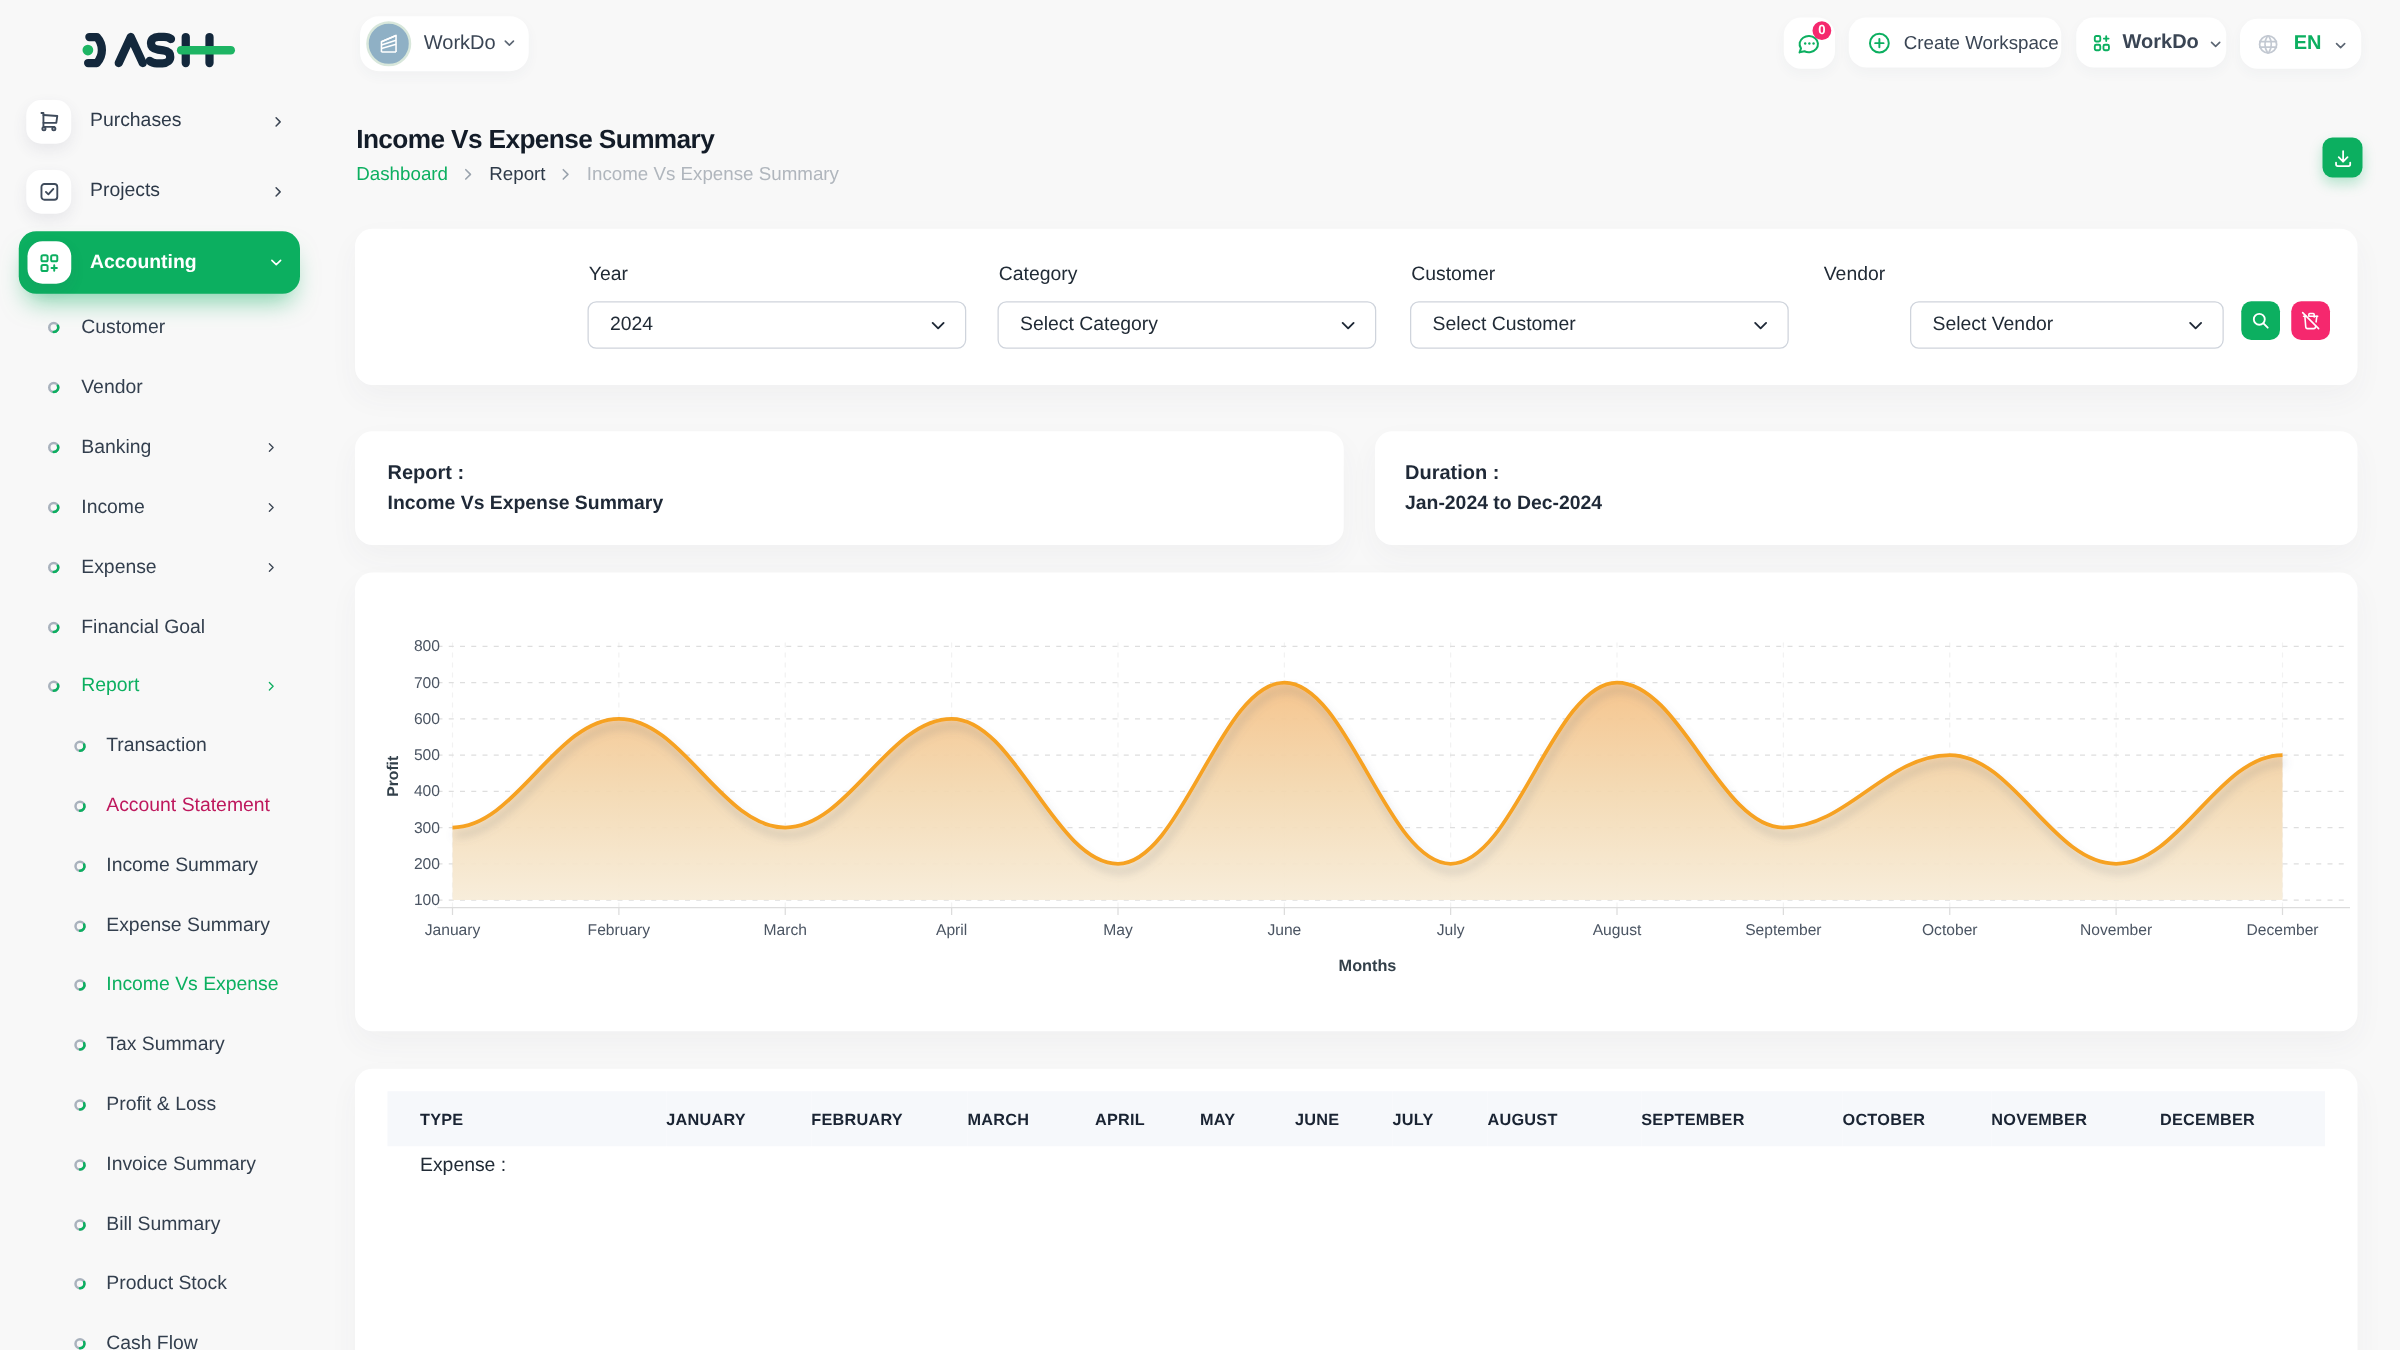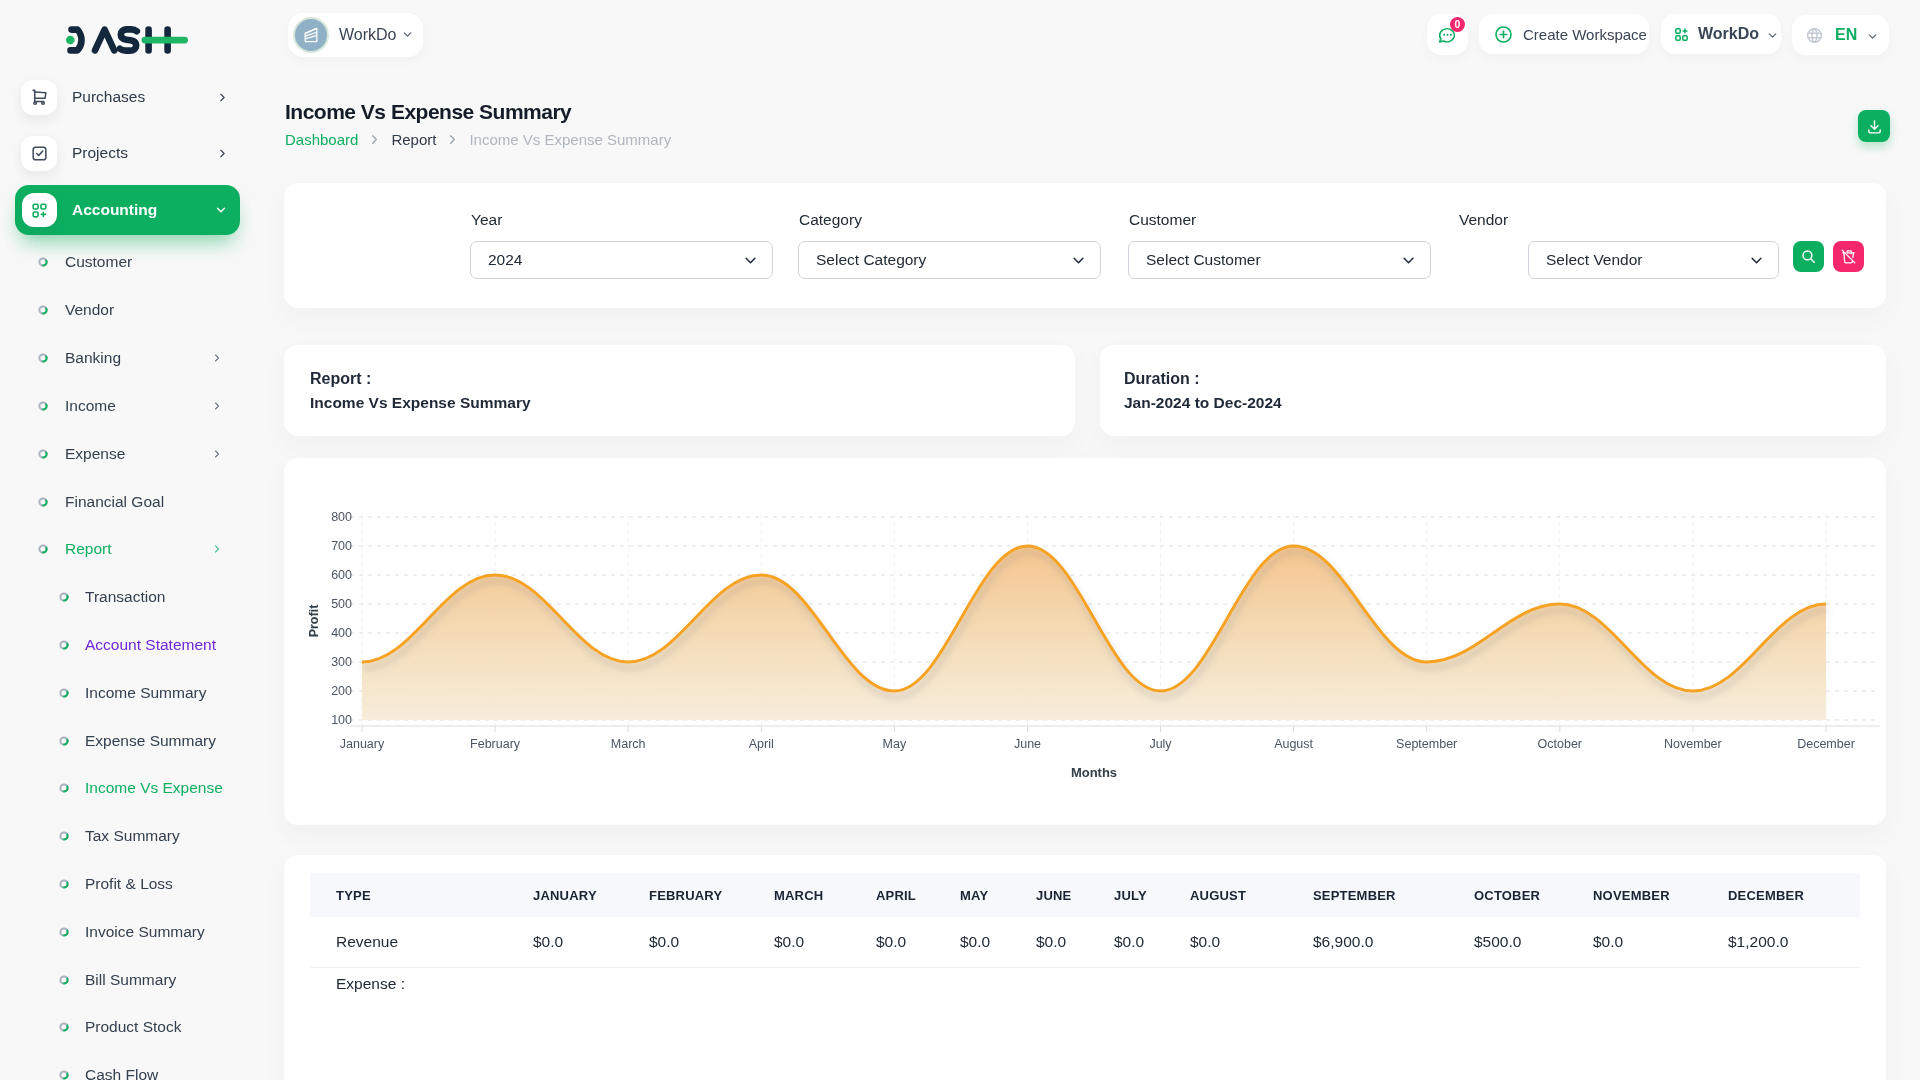--- a/index.html
+++ b/index.html
@@ -171,21 +171,21 @@
 <div class="abs" style="left:85px;top:585.2px;height:24px;display:flex;align-items:center">
     <span class="sub" style="position:static;color:#333f4e">Transaction</span>
   </div>
 <div class="abs" style="left:59px;top:640px;">
     <svg width="10" height="10" viewBox="0 0 10 10" fill="none">
       <circle cx="5" cy="5" r="3.6" stroke="#a9b2bd" stroke-width="2"></circle>
       <path d="M5 8.6a3.6 3.6 0 0 0 3.3-5" stroke="#0caf60" stroke-width="2" fill="none" stroke-linecap="round"></path>
     </svg>
   </div>
 <div class="abs" style="left:85px;top:633px;height:24px;display:flex;align-items:center">
-    <span class="sub" style="position:static;color:#6d28d9">Account Statement</span>
+    <span class="sub" style="position:static;color:#be185d">Account Statement</span>
   </div>
 <div class="abs" style="left:59px;top:687.8px;">
     <svg width="10" height="10" viewBox="0 0 10 10" fill="none">
       <circle cx="5" cy="5" r="3.6" stroke="#a9b2bd" stroke-width="2"></circle>
       <path d="M5 8.6a3.6 3.6 0 0 0 3.3-5" stroke="#0caf60" stroke-width="2" fill="none" stroke-linecap="round"></path>
     </svg>
   </div>
 <div class="abs" style="left:85px;top:680.8px;height:24px;display:flex;align-items:center">
     <span class="sub" style="position:static;color:#333f4e">Income Summary</span>
   </div>
@@ -483,31 +483,16 @@
         <th style="font-size:13px;font-weight:bold;color:#1a2433;letter-spacing:.2px">APRIL</th>
         <th style="font-size:13px;font-weight:bold;color:#1a2433;letter-spacing:.2px">MAY</th>
         <th style="font-size:13px;font-weight:bold;color:#1a2433;letter-spacing:.2px">JUNE</th>
         <th style="font-size:13px;font-weight:bold;color:#1a2433;letter-spacing:.2px">JULY</th>
         <th style="font-size:13px;font-weight:bold;color:#1a2433;letter-spacing:.2px">AUGUST</th>
         <th style="font-size:13px;font-weight:bold;color:#1a2433;letter-spacing:.2px">SEPTEMBER</th>
         <th style="font-size:13px;font-weight:bold;color:#1a2433;letter-spacing:.2px">OCTOBER</th>
         <th style="font-size:13px;font-weight:bold;color:#1a2433;letter-spacing:.2px">NOVEMBER</th>
         <th style="font-size:13px;font-weight:bold;color:#1a2433;letter-spacing:.2px">DECEMBER</th>
       </tr>
-      <tr style="height:50px;border-bottom:1px solid #eef0f4">
-        <td style="padding-left:26px;font-size:15.5px;color:#212b36">Revenue</td>
-        <td style="font-size:15.5px;color:#212b36">$0.0</td>
-        <td style="font-size:15.5px;color:#212b36">$0.0</td>
-        <td style="font-size:15.5px;color:#212b36">$0.0</td>
-        <td style="font-size:15.5px;color:#212b36">$0.0</td>
-        <td style="font-size:15.5px;color:#212b36">$0.0</td>
-        <td style="font-size:15.5px;color:#212b36">$0.0</td>
-        <td style="font-size:15.5px;color:#212b36">$0.0</td>
-        <td style="font-size:15.5px;color:#212b36">$0.0</td>
-        <td style="font-size:15.5px;color:#212b36">$6,900.0</td>
-        <td style="font-size:15.5px;color:#212b36">$500.0</td>
-        <td style="font-size:15.5px;color:#212b36">$0.0</td>
-        <td style="font-size:15.5px;color:#212b36">$1,200.0</td>
-      </tr>
       <tr style="height:45px;vertical-align:top">
         <td style="padding-left:26px;padding-top:7px;font-size:15.5px;color:#212b36" colspan="13">Expense :</td>
       </tr>
     </tbody>
   </table>
 </body></html>

